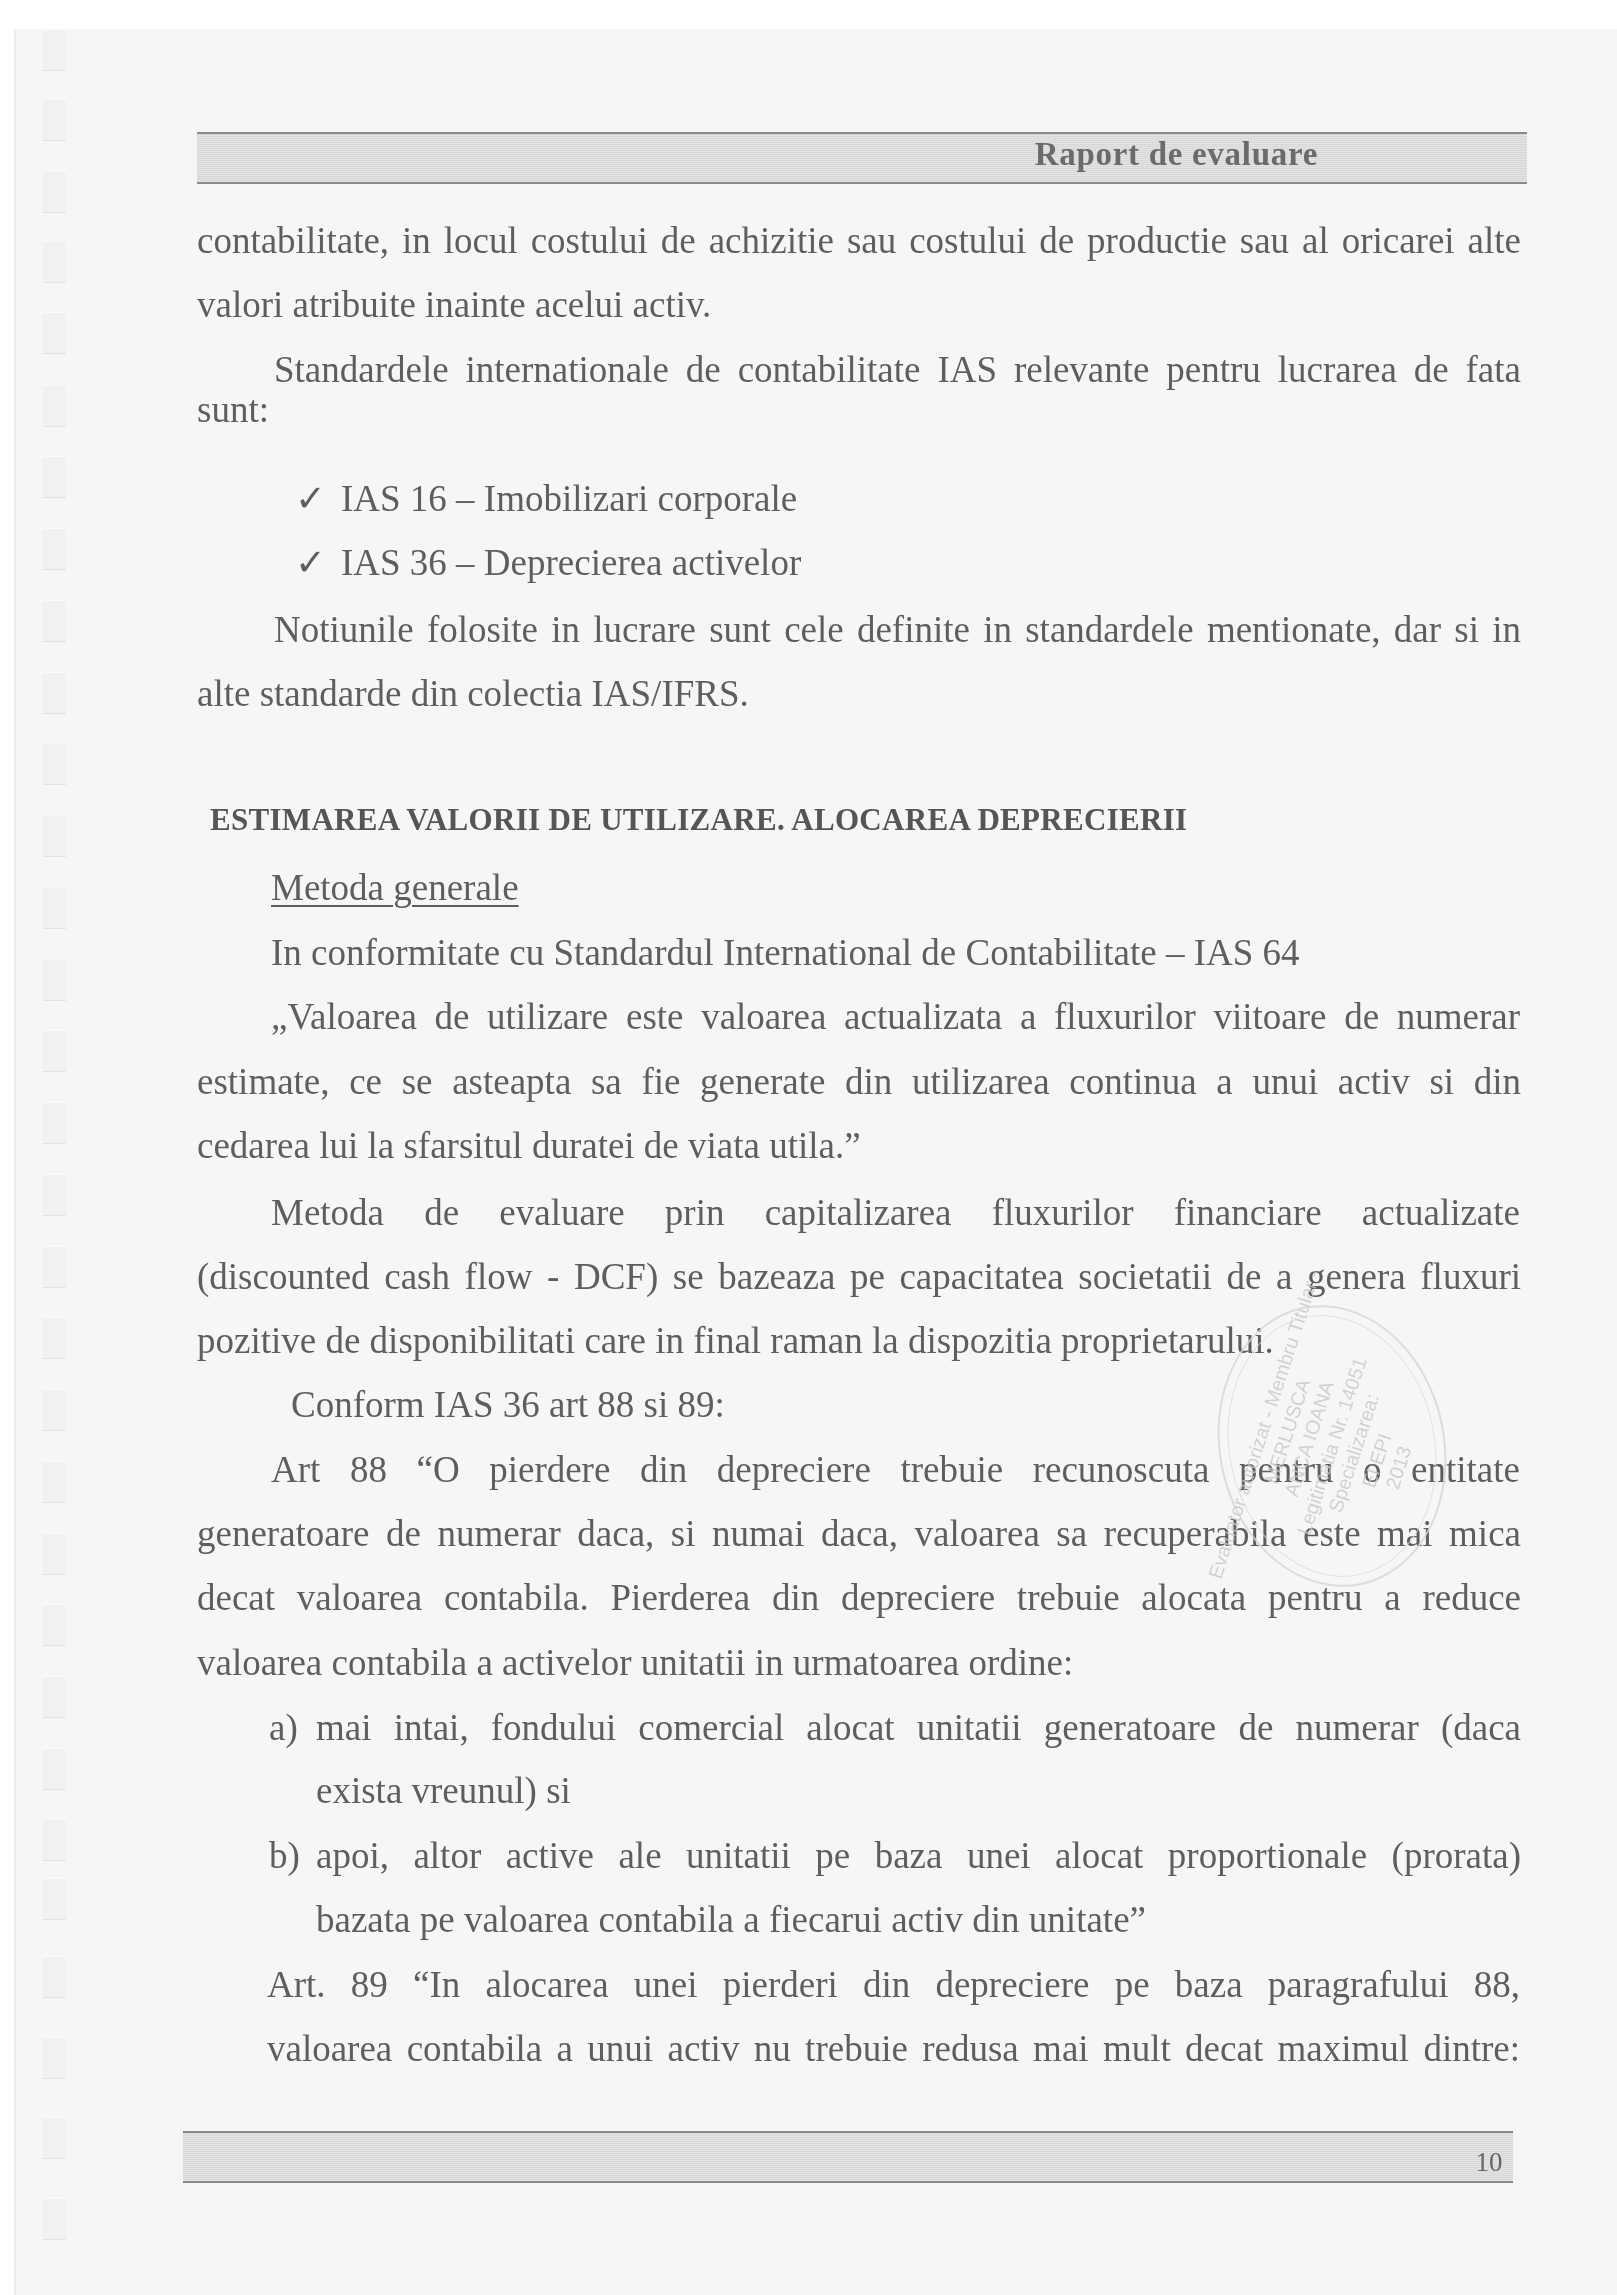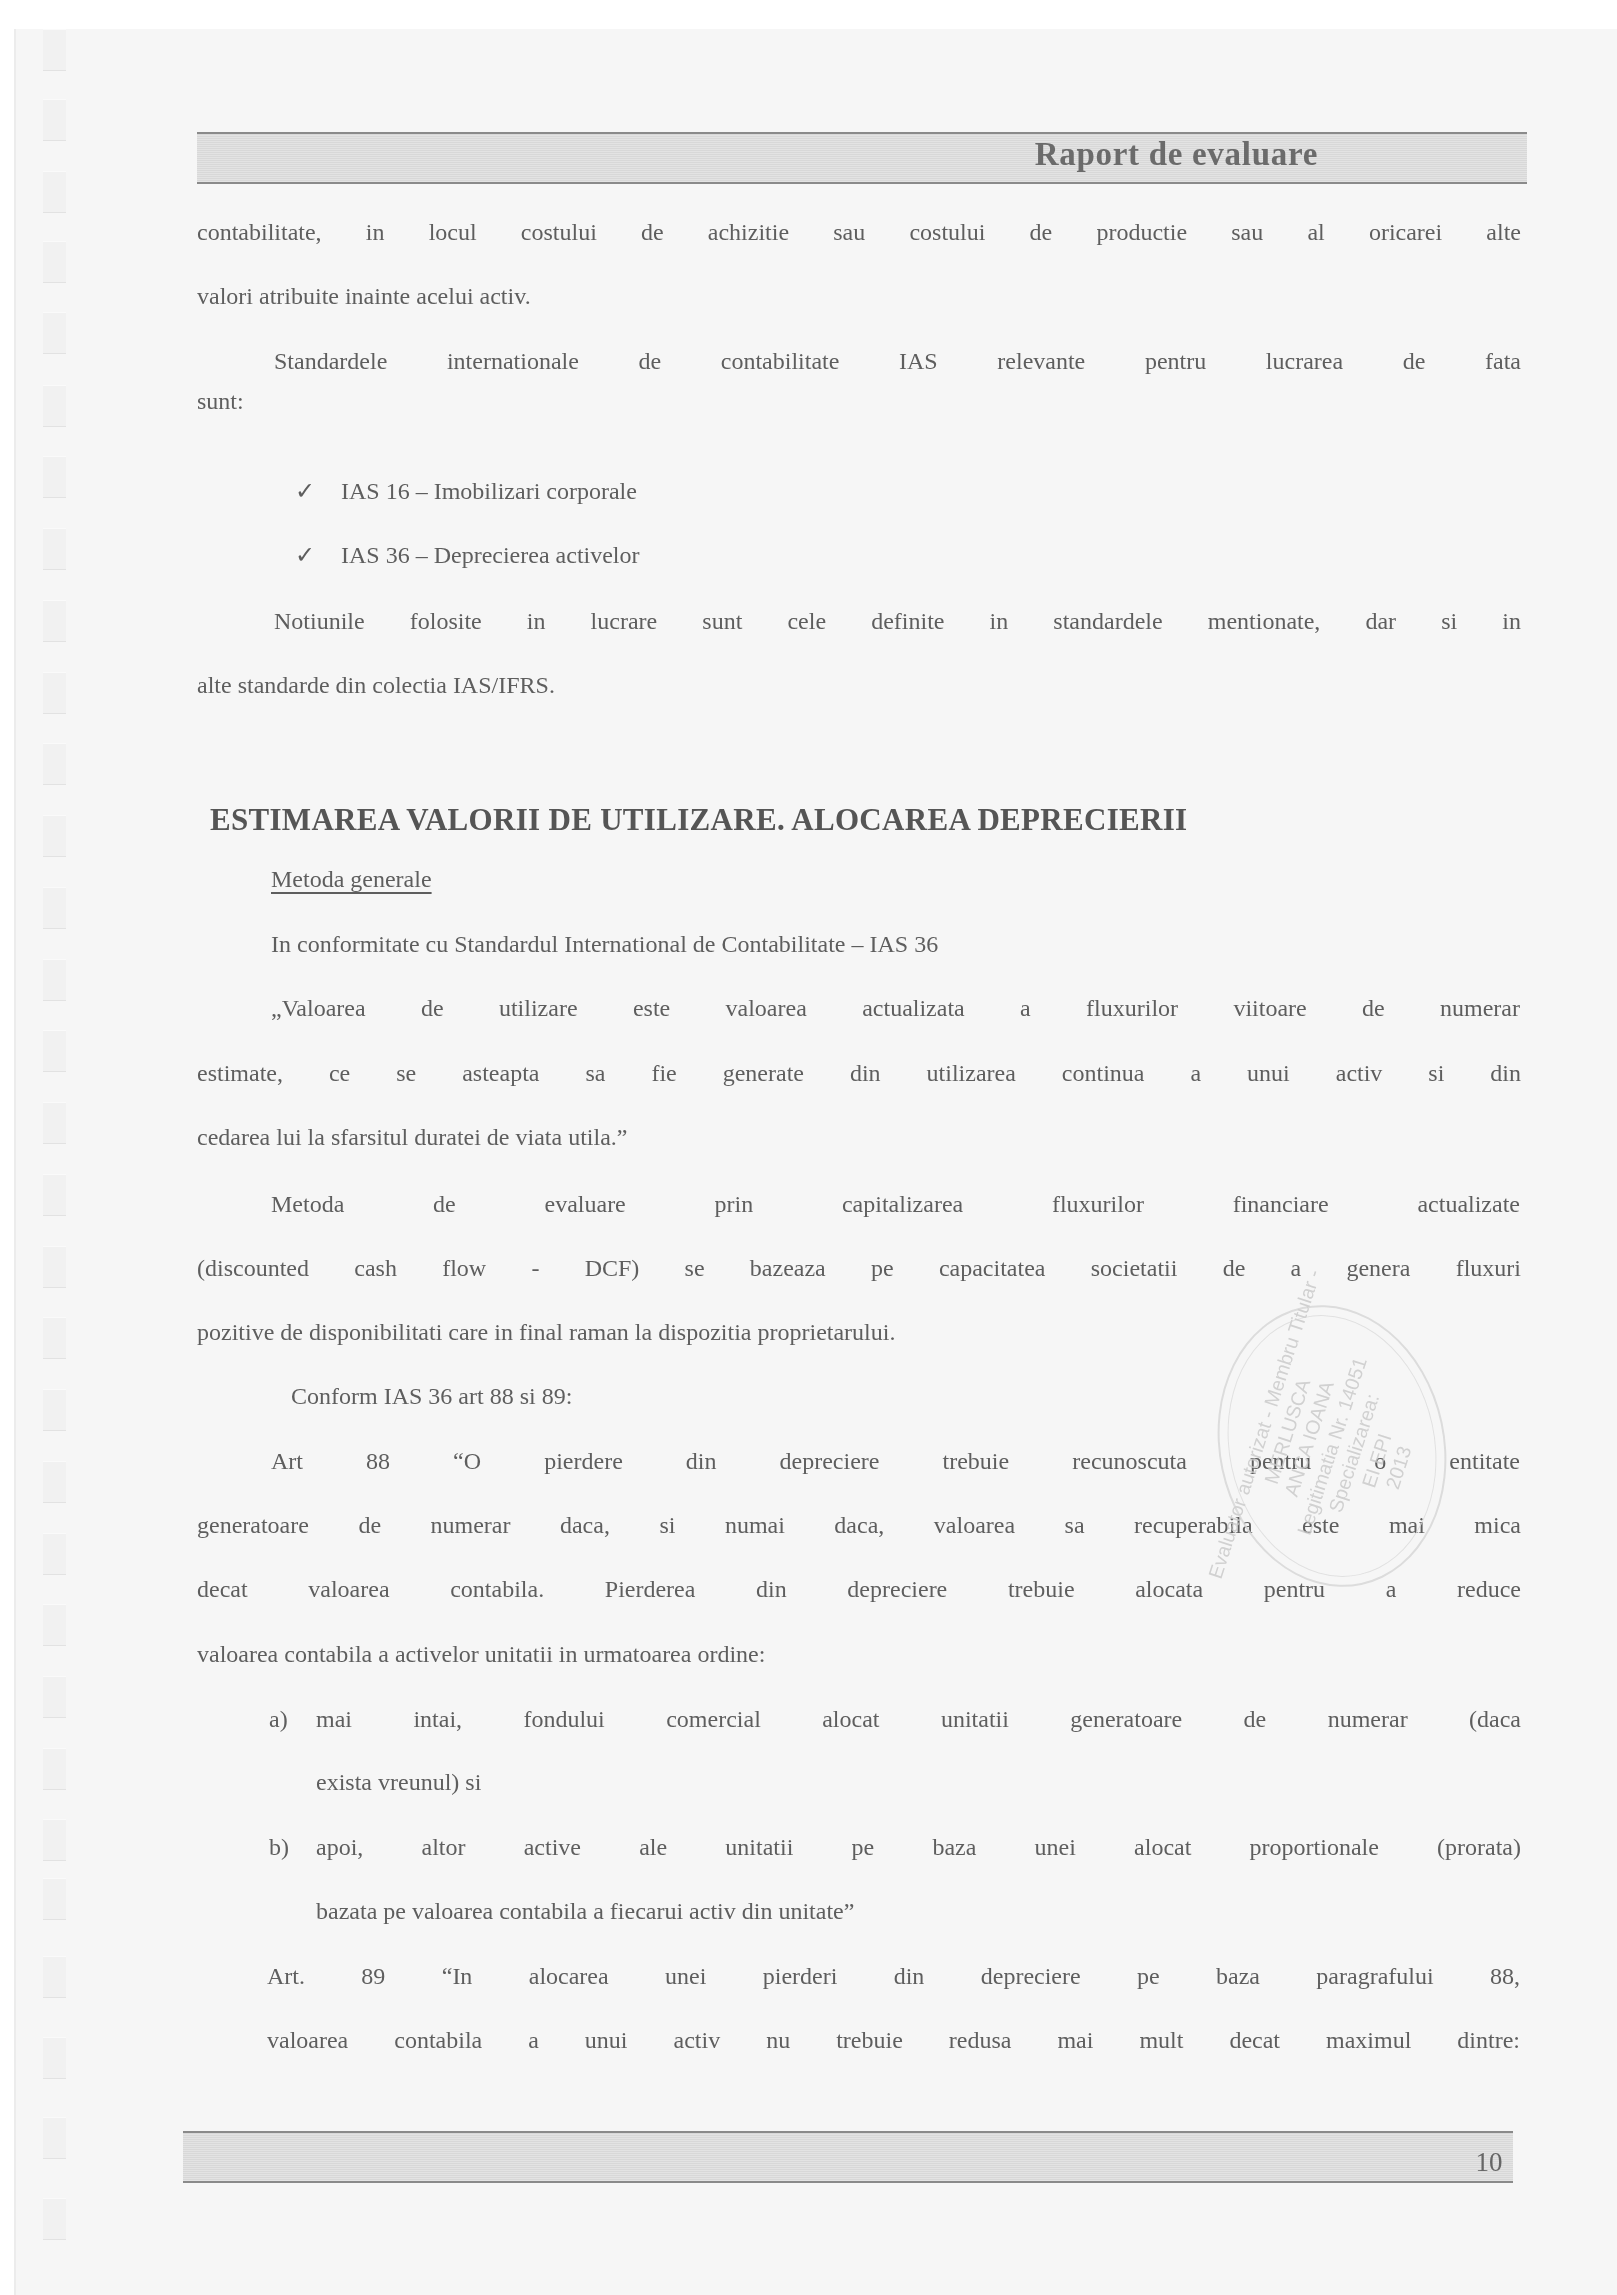--- a/index.html
+++ b/index.html
@@ -36,21 +36,21 @@
     font-size: 33px; font-weight: bold; color: #6b6b6b; letter-spacing: 0.7px; text-align: center;
   }
   .footer-org {
     position: absolute; left: 2.6px; top: 3.9px;
     font-size: 34px; color: #626262; letter-spacing: 0.3px;
   }
   .footer-page {
     position: absolute; right: 10.4px; top: 14px;
     font-size: 27px; color: #666;
   }
-  .line { position: absolute; left: 197px; font-size: 24px; color: #5e5e5e; white-space: nowrap; }
+  .line { position: absolute; left: 197px; font-size: 37px; color: #5e5e5e; white-space: nowrap; }
   .justify { width: 1324px; text-align: justify; text-align-last: justify; }
   .heading { font-weight: bold; font-size: 31px; color: #555; letter-spacing: 0.3px; }
   .underline { text-decoration: underline; text-decoration-thickness: 2px; text-underline-offset: 5.2px; }
   .check { display: inline-block; width: 46px; }
   .stamp {
     position: absolute; left: 1219px; top: 1304px; width: 222px; height: 280px;
     border: 2px solid #d6d6d6; border-radius: 50%;
     transform: rotate(-12deg);
     opacity: 0.8;
   }
@@ -119,21 +119,21 @@
 </div>
 <div class="line" style="top:541px; left:295px">
   <span class="check">✓</span><span>IAS 36 – Deprecierea activelor</span>
 </div>
 
 <div class="line" style="top:608px; left:274px; width:1247px; text-align:justify; text-align-last:justify;">Notiunile folosite in lucrare sunt cele definite in standardele mentionate, dar si in</div>
 <div class="line" style="top:672px">alte standarde din colectia IAS/IFRS.</div>
 
 <div class="line heading" style="top:802px; left:210px">ESTIMAREA VALORII DE UTILIZARE. ALOCAREA DEPRECIERII</div>
 <div class="line underline" style="top:866px; left:271px">Metoda generale</div>
-<div class="line" style="top:931px; left:271px">In conformitate cu Standardul International de Contabilitate – IAS 36</div>
+<div class="line" style="top:931px; left:271px">In conformitate cu Standardul International de Contabilitate – IAS 64</div>
 
 <div class="line" style="top:995px; left:271px; width:1249px; text-align:justify; text-align-last:justify;">„Valoarea de utilizare este valoarea actualizata a fluxurilor viitoare de numerar</div>
 <div class="line justify" style="top:1060px">estimate, ce se asteapta sa fie generate din utilizarea continua a unui activ si din</div>
 <div class="line" style="top:1124px">cedarea lui la sfarsitul duratei de viata utila.”</div>
 
 <div class="line" style="top:1191px; left:271px; width:1249px; text-align:justify; text-align-last:justify;">Metoda de evaluare prin capitalizarea fluxurilor financiare actualizate</div>
 <div class="line justify" style="top:1255px">(discounted cash flow  - DCF) se bazeaza pe capacitatea societatii de a genera fluxuri</div>
 <div class="line" style="top:1319px">pozitive de disponibilitati care in final raman la dispozitia proprietarului.</div>
 
 <div class="line" style="top:1383px; left:291px">Conform IAS 36 art 88 si 89:</div>

